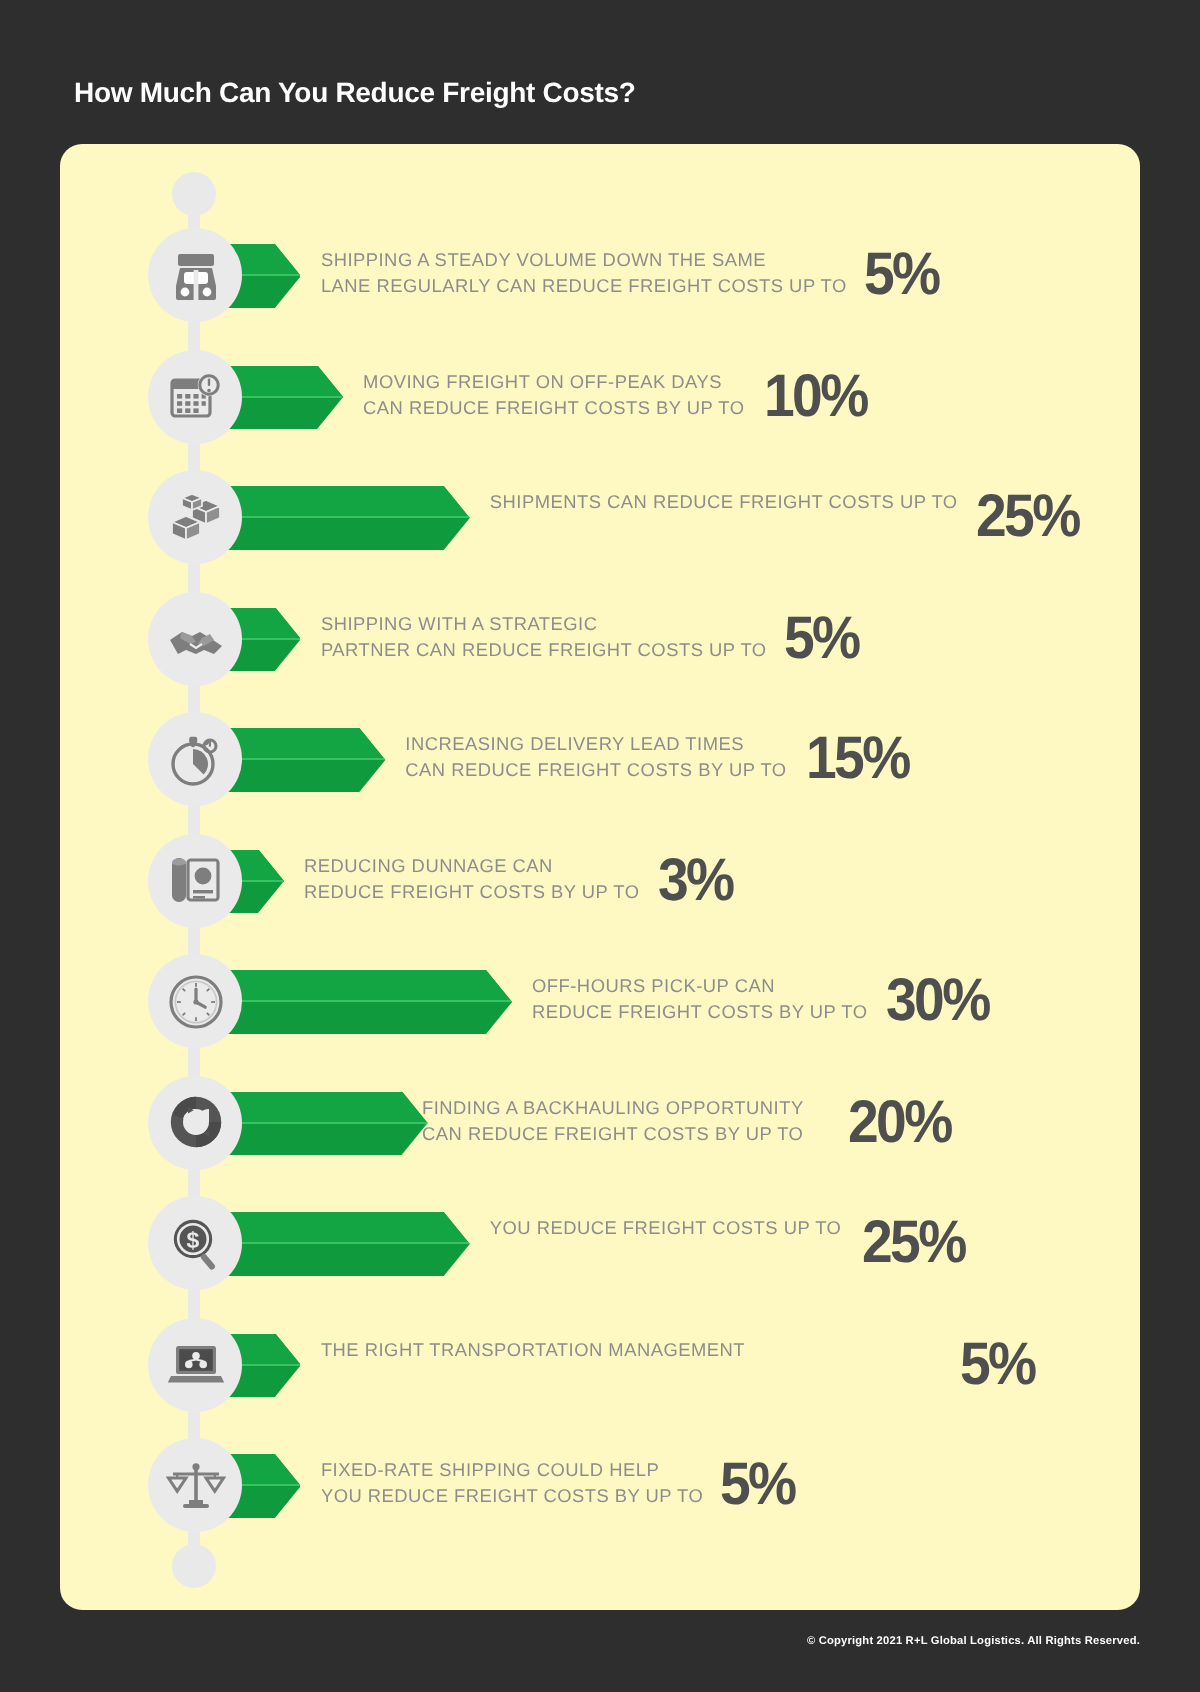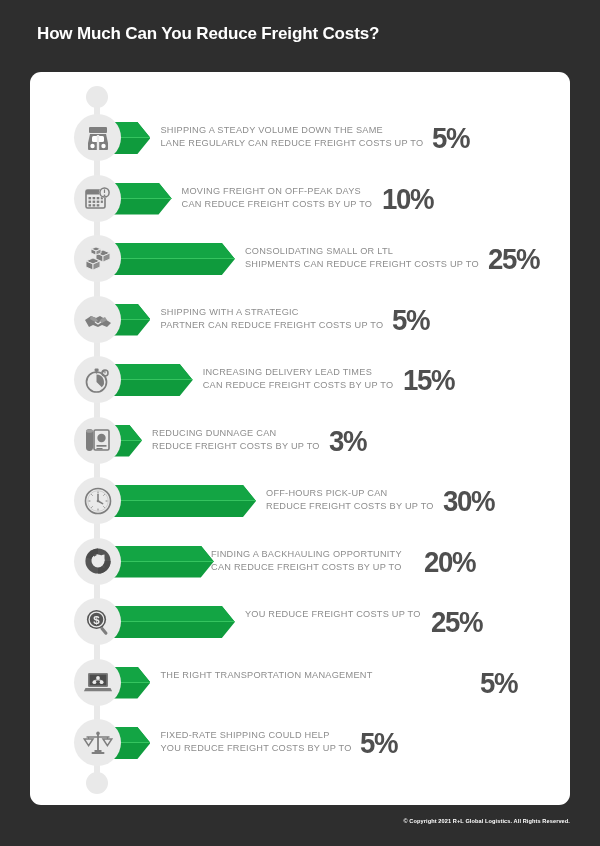--- a/index.html
+++ b/index.html
@@ -14,36 +14,36 @@
   body {
     background: #2e2e2e;
     font-family: "Liberation Sans", sans-serif;
     position: relative;
   }
 
   
   .infographic-title {
     position: absolute;
     left: 37px;
-    top: 24px;
-    font-size: 17px;
+    top: 38px;
+    font-size: 14px;
     font-weight: bold;
     color: #ffffff;
     letter-spacing: -0.15px;
     white-space: nowrap;
   }
 
   
   .card {
     position: absolute;
     left: 30px;
     top: 72px;
     width: 540px;
     height: 733px;
-    background: #ffffff;
+    background: #fef9c3;
     border-radius: 11px;
   }
 
   
   .rail {
     position: absolute;
     left: 64px;
     top: 22px;
     width: 6px;
     height: 690px;
@@ -231,21 +231,20 @@
         <path d="M13 9l7-3 7 3-7 3z"></path>
               <path d="M13 9v6l7 3V12z"></path>
               <path d="M27 9v6l-7 3v-6z" fill="#8f8f8f"></path>
         <path d="M8 5l5-2 5 2-5 2z"></path>
               <path d="M8 5v4l5 2V7z"></path>
               <path d="M18 5v4l-5 2V7z" fill="#8f8f8f"></path>
       </g>
     </svg>
         </div>
         <div class="row-text" style="left: 214.889px;">
-          <div>CONSOLIDATING SMALL OR LTL</div>
           <div>SHIPMENTS CAN REDUCE FREIGHT COSTS UP TO</div>
         </div>
         <div class="row-pct" style="left: 457.889px;">25%</div>
       </div>
       <div class="row" style="top: 220.5px;">
         <div class="arrow-wrap" style="width: 65.4444px;">
           <div class="arrow"></div>
         </div>
         <div class="icon-circle">
           <svg width="30" height="30" viewBox="0 0 30 30">

